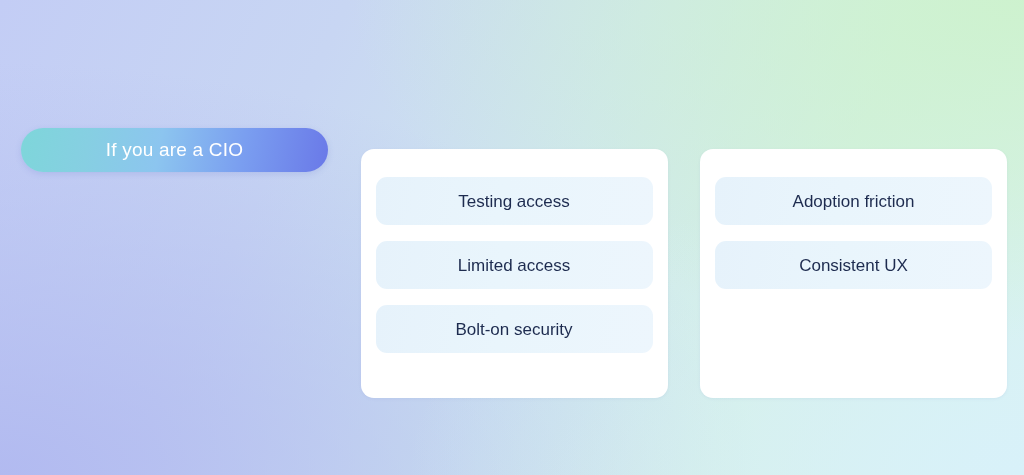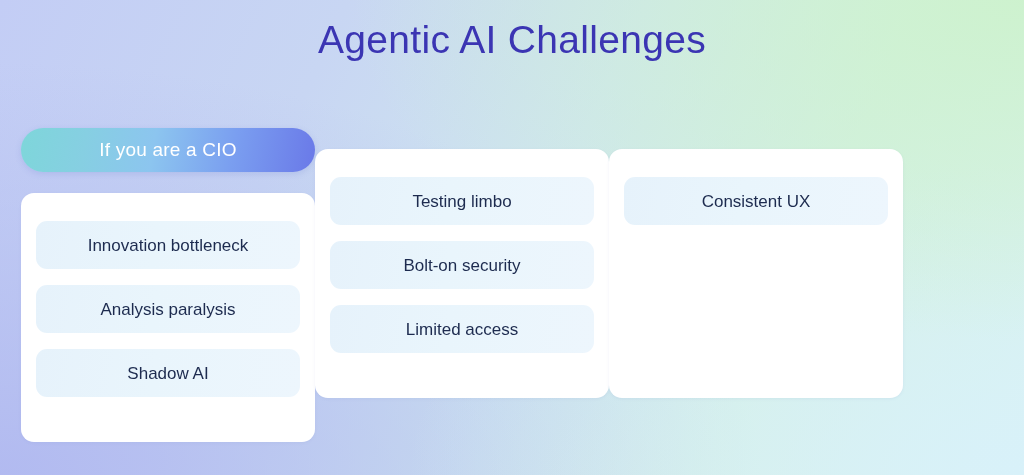--- a/index.html
+++ b/index.html
@@ -40,21 +40,21 @@
     letter-spacing: 0.3px;
     color: #3b35b3;
     white-space: nowrap;
   }
 
   
   .columns {
     position: absolute;
     top: 128px;
     left: 21px;
-    width: 882px;
+    width: 986px;
     display: flex;
     flex-direction: row;
     justify-content: space-between;
     align-items: flex-start;
   }
   .column {
     width: 307px;
     display: flex;
     flex-direction: column;
     align-items: stretch;
@@ -105,57 +105,48 @@
     color: #1d2b4f;
     white-space: nowrap;
     background: linear-gradient(100deg, #e6f2fb 0%, #e9f5fc 45%, #edf6fd 100%);
   }
 </style>
 </head>
 <body>
 
 <div id="slide">
 
-  <div class="title">Agentic AI Challenges</div>
 
   <div class="columns">
 
     <div class="column">
       <div class="col-header">
         <span>If you are a CIO</span>
       </div>
+    </div>
+
+    <div class="column">
       <div class="card">
         <div class="item">
-          <span>Innovation bottleneck</span>
+          <span>Testing access</span>
         </div>
         <div class="item">
-          <span>Analysis paralysis</span>
+          <span>Limited access</span>
         </div>
         <div class="item">
-          <span>Shadow AI</span>
+          <span>Bolt-on security</span>
         </div>
       </div>
     </div>
 
     <div class="column">
       <div class="card">
         <div class="item">
-          <span>Testing limbo</span>
+          <span>Adoption friction</span>
         </div>
-        <div class="item">
-          <span>Bolt-on security</span>
-        </div>
-        <div class="item">
-          <span>Limited access</span>
-        </div>
-      </div>
-    </div>
-
-    <div class="column">
-      <div class="card">
         <div class="item">
           <span>Consistent UX</span>
         </div>
       </div>
     </div>
 
   </div>
 </div>
 
 </body></html>

